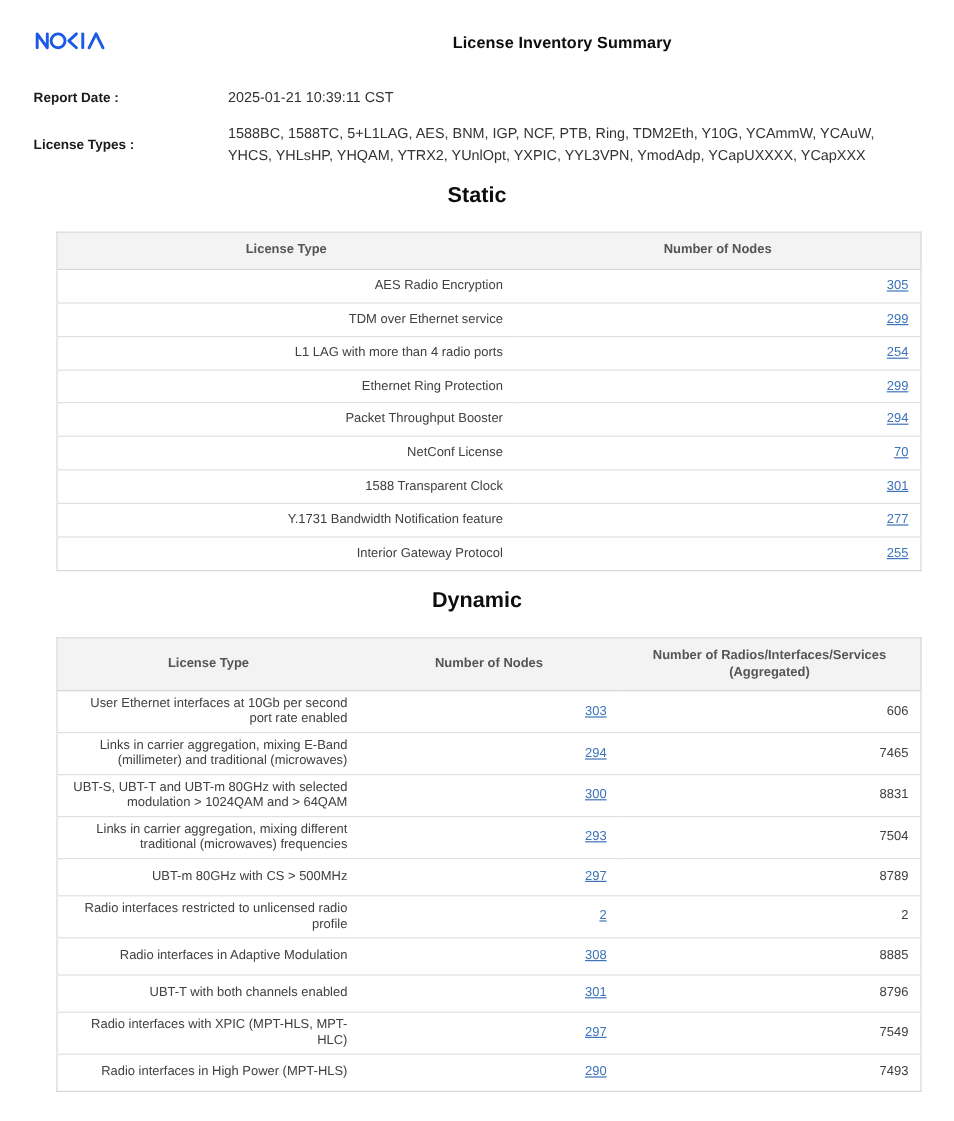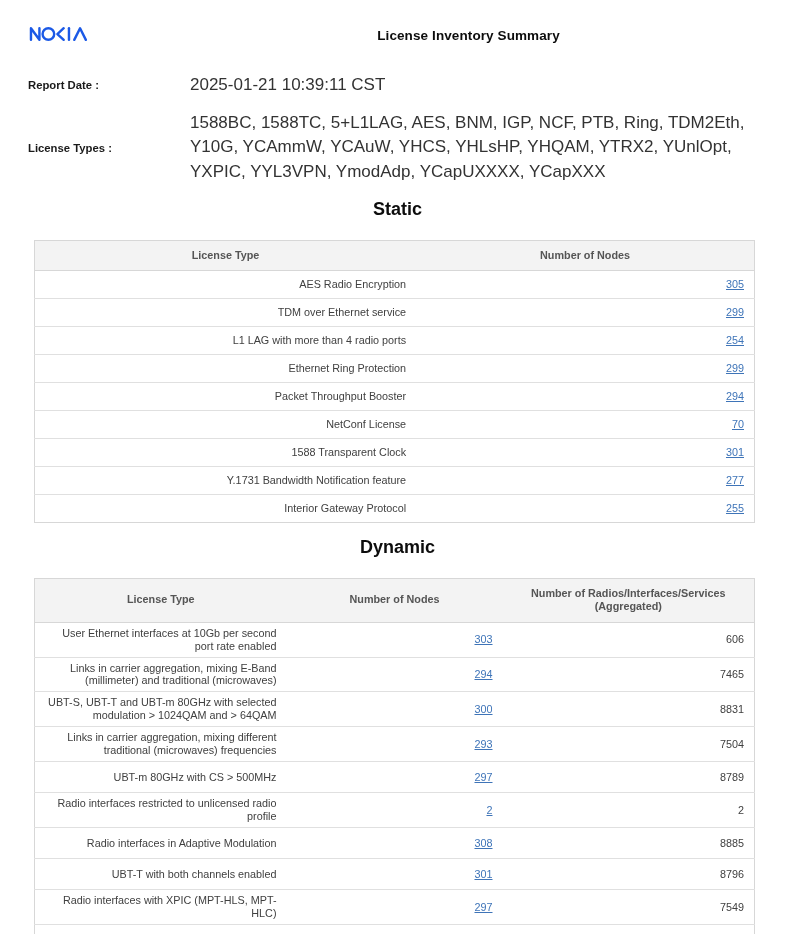--- a/index.html
+++ b/index.html
@@ -33,34 +33,34 @@
     padding: 0 28px;
     margin-bottom: 13px;
   }
   .meta-label {
     flex: 0 0 162px;
     font-size: 11.3px;
     font-weight: bold;
     color: #1a1a1a;
   }
   .meta-value {
-    font-size: 17px;
+    font-size: 12px;
     color: #333;
     line-height: 1.45;
   }
   .section-heading {
     margin: 14px 37px 0 37px;
     text-align: center;
     font-size: 18px;
     font-weight: bold;
     color: #0d0d0d;
   }
   table.report {
     width: 721px;
-    margin: 20px 37px 0 34px;
+    margin: 20px 37px 0 47px;
     border-collapse: collapse;
     table-layout: fixed;
     font-size: 10.8px;
     border: 1px solid #d7d7d7;
   }
   table.report th {
     background: #f3f3f3;
     color: #555;
     font-weight: bold;
     padding: 8px 10px;

